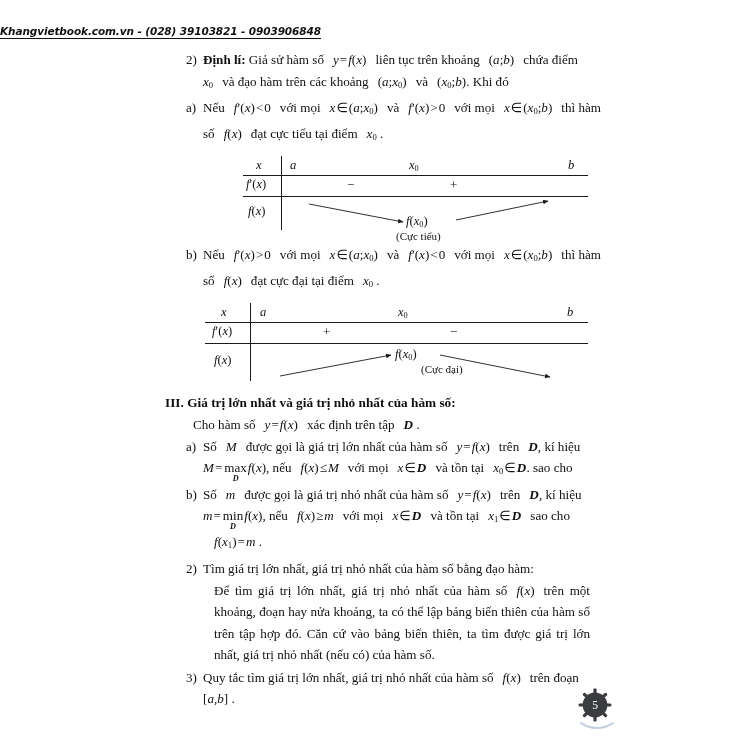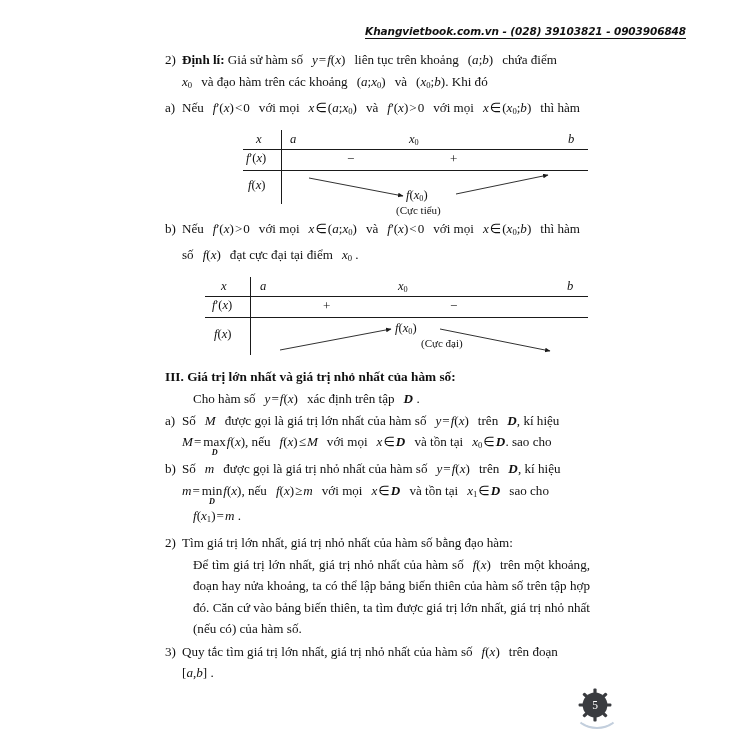--- a/index.html
+++ b/index.html
@@ -17,21 +17,21 @@
     position: absolute;
     left: 0; top: 0;
     width: 750px; height: 750px;
   }
 
   
   .header {
     position: absolute;
     top: 21px;
     left: 0; right: 0;
-    text-align: right;
+    text-align: left;
     padding-right: 64px;
   }
   .header-link {
     font-family: "DejaVu Sans", sans-serif;
     font-style: italic;
     font-weight: 600;
     font-size: 10.5px;
     letter-spacing: -0.1px;
     color: #111;
     border-bottom: 1px solid #111;
@@ -40,21 +40,21 @@
   }
 
   
   .content {
     position: absolute;
     left: 165px;
     top: 49px;
     width: 425px;
   }
 
-  .blk { margin-bottom: 1px; }
+  .blk { margin-bottom: 1px; margin-left: 21px; }
 
   .line {
     display: block;
     font-size: 13.1px;
     line-height: 21.5px;
     white-space: nowrap;
   }
   .line.just { white-space: normal; text-align: justify; }
 
   .marker {
@@ -187,20 +187,23 @@
         <span>Giả sử hàm số</span><span class="sp2"></span><span class="m"><i>y</i><span class="op">=</span><i>f</i><span class="mr">(</span><i>x</i><span class="mr">)</span></span><span class="sp2"></span><span>liên tục trên khoảng</span><span class="sp2"></span><span class="m"><span class="mr">(</span><i>a</i><span class="mr">;</span><i>b</i><span class="mr">)</span></span><span class="sp2"></span><span>chứa điểm</span>
       </div>
       <div class="line">
         <span class="indent"></span><span class="m"><i>x</i><sub class="s">0</sub></span><span class="sp2"></span><span>và đạo hàm trên các khoảng</span><span class="sp2"></span><span class="m"><span class="mr">(</span><i>a</i><span class="mr">;</span><i>x</i><sub class="s">0</sub><span class="mr">)</span></span><span class="sp2"></span><span>và</span><span class="sp2"></span><span class="m"><span class="mr">(</span><i>x</i><sub class="s">0</sub><span class="mr">;</span><i>b</i><span class="mr">)</span></span><span>. Khi đó</span>
       </div>
     </div>
 
     <div class="blk">
       <div class="line">
         <span class="marker">a)</span><span>Nếu</span><span class="sp2"></span><span class="m"><i>f</i><span class="mr">′(</span><i>x</i><span class="mr">)</span><span class="op">&lt;</span><span class="mr">0</span></span><span class="sp2"></span><span>với mọi</span><span class="sp2"></span><span class="m"><i>x</i><span class="op">∈</span><span class="mr">(</span><i>a</i><span class="mr">;</span><i>x</i><sub class="s">0</sub><span class="mr">)</span></span><span class="sp2"></span><span>và</span><span class="sp2"></span><span class="m"><i>f</i><span class="mr">′(</span><i>x</i><span class="mr">)</span><span class="op">&gt;</span><span class="mr">0</span></span><span class="sp2"></span><span>với mọi</span><span class="sp2"></span><span class="m"><i>x</i><span class="op">∈</span><span class="mr">(</span><i>x</i><sub class="s">0</sub><span class="mr">;</span><i>b</i><span class="mr">)</span></span><span class="sp2"></span><span>thì hàm</span>
+      </div>
+      <div class="line">
+        <span class="indent"></span>số<span class="sp2"></span><span class="m"><i>f</i><span class="mr">(</span><i>x</i><span class="mr">)</span></span><span class="sp2"></span>đạt cực tiểu tại điểm<span class="sp2"></span><span class="m"><i>x</i><sub class="s">0</sub></span> .
       </div>
     </div>
 
     <div class="vtable">
       <div class="vt-inner" style="left:78px; top:0;">
 
         <div class="vt-rule" style="left:0px;  top:19px; width:345px;"></div>
         <div class="vt-rule" style="left:0px;  top:40px; width:345px;"></div>
         <div class="vt-vrule" style="left:38px; top:0px; height:74px;"></div>
 

